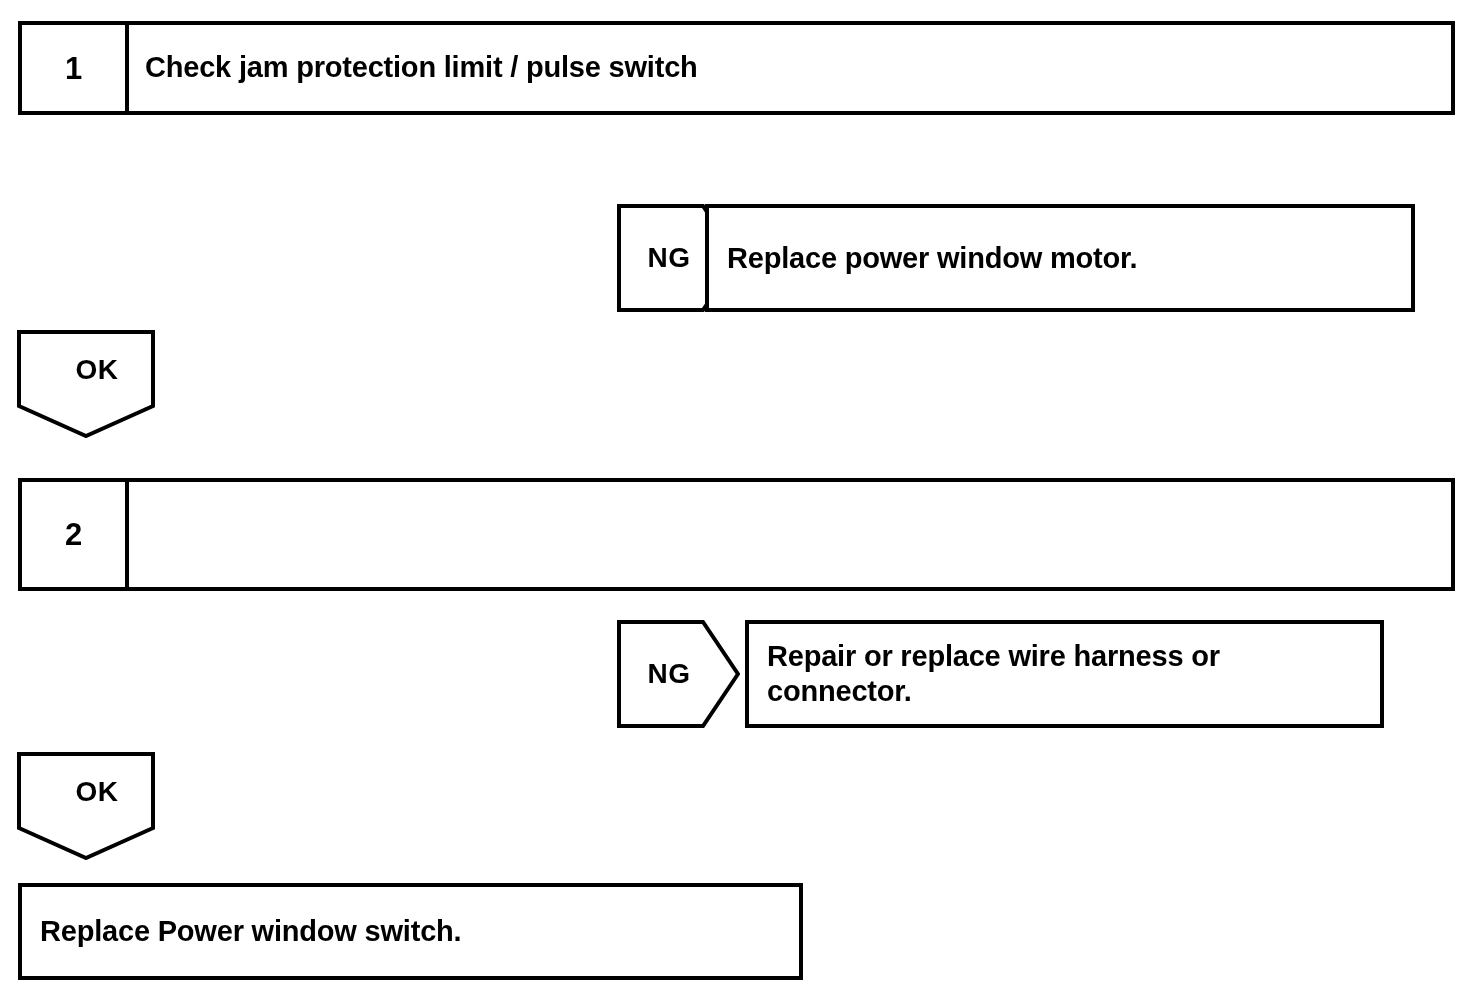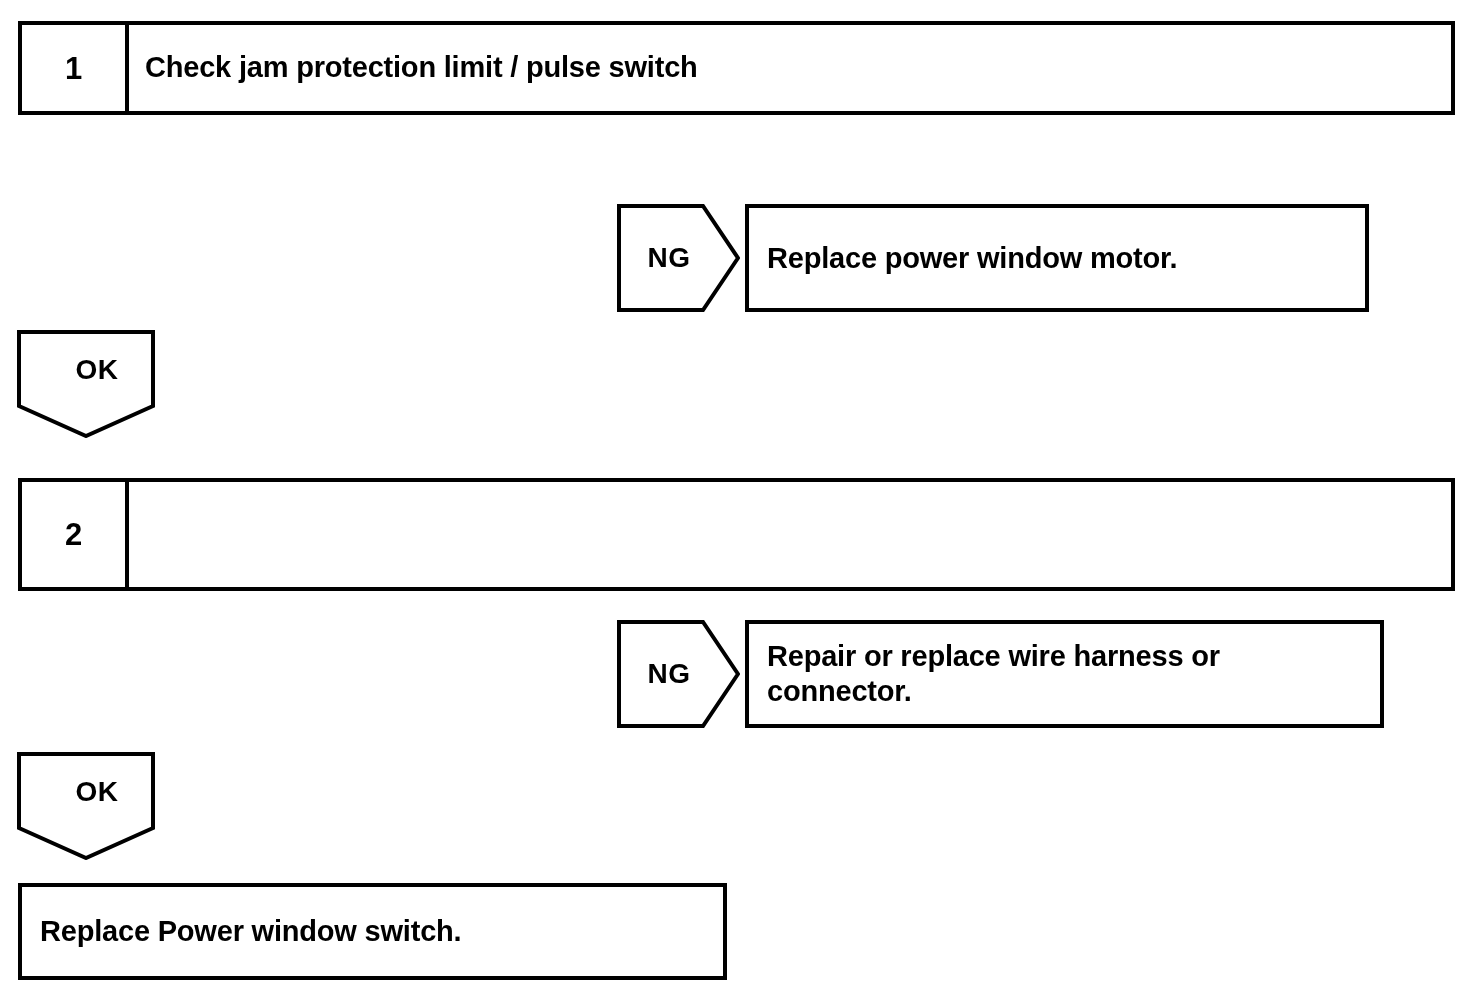--- a/index.html
+++ b/index.html
@@ -137,21 +137,21 @@
     </div>
   </div>
 
   <div class="arrow-tag ng" style="left:617px; top:204px; width:123px; height:108px;">
     <svg width="123" height="108" viewBox="0 0 123 108">
       <polygon points="2,2 86,2 121,54 86,106 2,106" fill="#ffffff" stroke="#000000" stroke-width="4" stroke-linejoin="miter"></polygon>
     </svg>
     <span class="arrow-label">NG</span>
   </div>
 
-  <div class="node result-box" style="left:745px; top:204px; width:624px; height:108px;">
+  <div class="node result-box" style="left:705px; top:204px; width:710px; height:108px;">
     <span class="result-text">Replace power window motor.</span>
   </div>
 
   <div class="arrow-tag ok" style="left:17px; top:330px; width:138px; height:108px;">
     <svg width="138" height="108" viewBox="0 0 138 108">
       <polygon points="2,2 136,2 136,76 69,106 2,76" fill="#ffffff" stroke="#000000" stroke-width="4" stroke-linejoin="miter"></polygon>
     </svg>
     <span class="arrow-label">OK</span>
   </div>
 
@@ -172,17 +172,17 @@
     <span class="result-text">Repair or replace wire harness or connector.</span>
   </div>
 
   <div class="arrow-tag ok" style="left:17px; top:752px; width:138px; height:108px;">
     <svg width="138" height="108" viewBox="0 0 138 108">
       <polygon points="2,2 136,2 136,76 69,106 2,76" fill="#ffffff" stroke="#000000" stroke-width="4" stroke-linejoin="miter"></polygon>
     </svg>
     <span class="arrow-label">OK</span>
   </div>
 
-  <div class="node result-box" style="left:18px; top:883px; width:709px; height:97px;">
+  <div class="node result-box" style="left:18px; top:883px; width:785px; height:97px;">
     <span class="result-text">Replace Power window switch.</span>
   </div>
 
 </div>
 
 </body></html>

